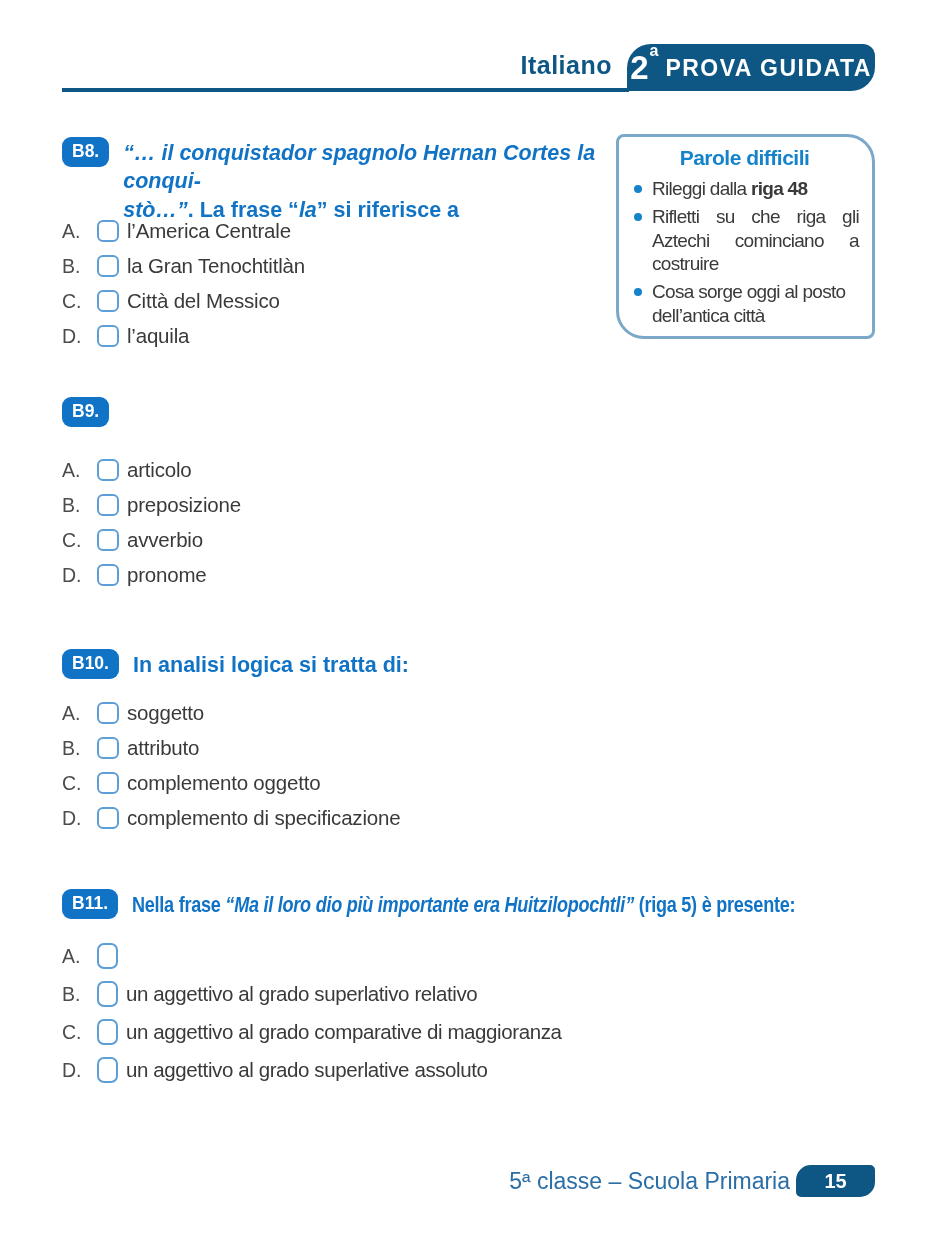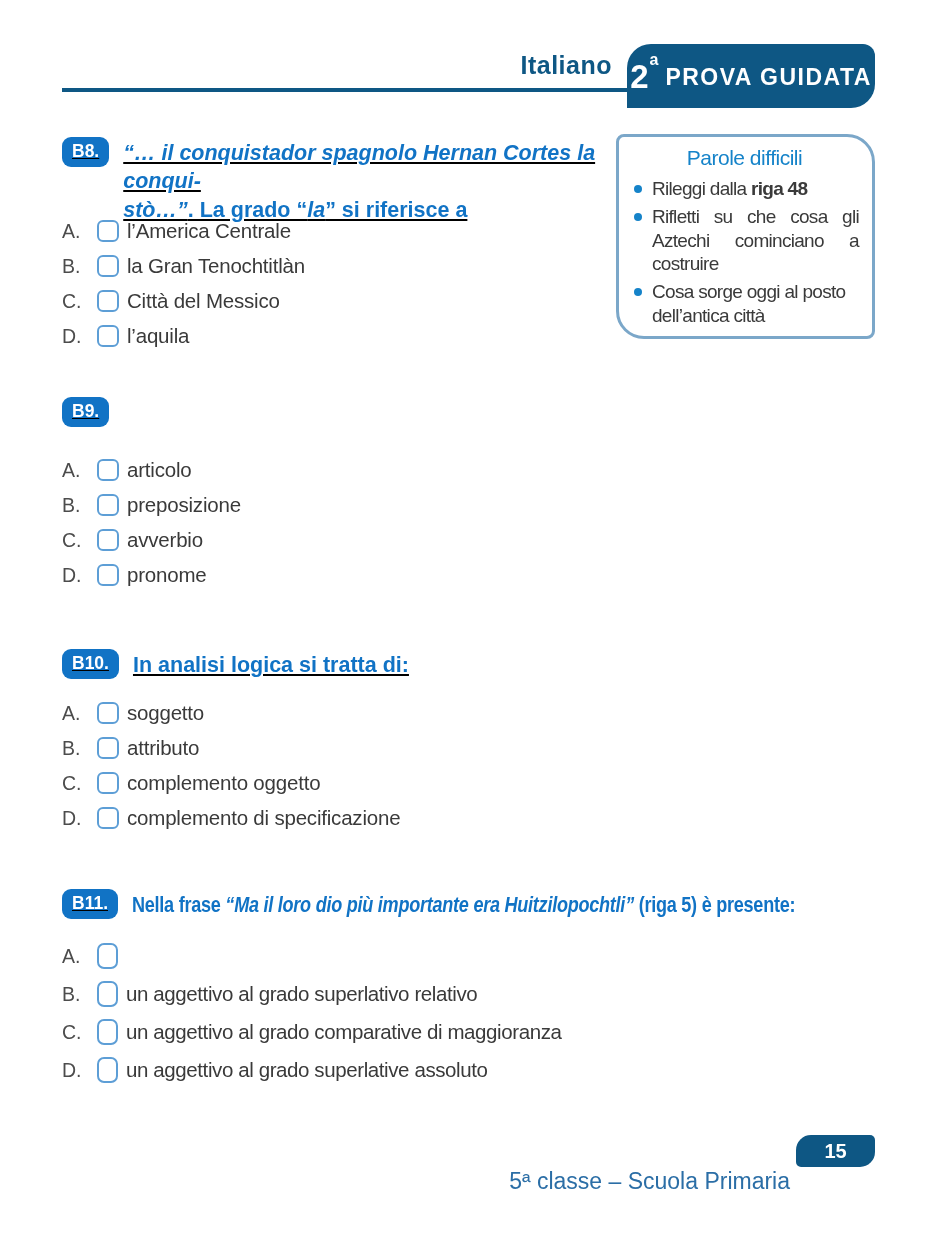--- a/index.html
+++ b/index.html
@@ -20,42 +20,42 @@
     left: 360px; top: 51px; width: 252px;
     text-align: right;
     font-size: 25px;
     font-weight: bold;
     color: #0e5784;
     letter-spacing: 0.5px;
   }
   .header-badge {
     position: absolute;
     left: 627px; top: 44px;
-    width: 248px; height: 64px;
+    width: 248px; height: 47px;
     background: #0e5784;
     border-radius: 24px 12px 24px 0;
     display: flex;
     align-items: center;
     justify-content: center;
     color: #ffffff;
     gap: 8px;
   }
   .header-badge .num { font-size: 33px; font-weight: bold; line-height: 1; }
   .header-badge .sup { font-size: 16px; font-weight: bold; vertical-align: top; position: relative; top: -9px; left: 1px; }
   .header-badge .lbl { font-size: 23px; font-weight: bold; letter-spacing: 1.5px; padding-top: 2px; }
   .header-rule {
     position: absolute;
     left: 62px; top: 88px;
     width: 567px; height: 4px;
     background: #0e5784;
   }
 
   
   .question { position: absolute; left: 62px; }
-  .q-head { display: flex; align-items: flex-start; gap: 14px; text-decoration: underline; }
+  .q-head { display: flex; align-items: flex-start; gap: 14px; }
   .q-badge {
     flex: 0 0 auto;
     background: #1173c5;
     color: #ffffff;
     font-weight: bold;
     font-size: 17.5px;
     padding: 4px 10px 6px 10px;
     border-radius: 9px;
     line-height: 1.15;
     margin-top: 1px;
@@ -92,21 +92,21 @@
     left: 616px; top: 134px;
     width: 259px; height: 205px;
     border: 3px solid #7ba7c9;
     border-radius: 8px 28px 8px 28px;
     background: #ffffff;
     padding: 9px 13px 9px 11px;
   }
   .dw-title {
     text-align: center;
     color: #1583c9;
-    font-weight: normal;
+    font-weight: bold;
     font-size: 21px;
     letter-spacing: -0.5px;
     margin-bottom: 7px;
   }
   .dw-list { list-style: none; }
   .dw-item { display: flex; margin-bottom: 4px; }
   .dw-bullet {
     flex: 0 0 auto;
     width: 8px; height: 8px;
     border-radius: 50%;
@@ -125,21 +125,21 @@
   
   .footer-label {
     position: absolute;
     left: 300px; top: 1168px; width: 490px;
     text-align: right;
     font-size: 23px;
     color: #2b6ea6;
   }
   .footer-badge {
     position: absolute;
-    left: 796px; top: 1135px;
+    left: 796px; top: 1165px;
     width: 79px; height: 32px;
     background: #0e5784;
     border-radius: 15px 5px 15px 5px;
     color: #ffffff;
     font-weight: bold;
     font-size: 20px;
     display: flex;
     align-items: center;
     justify-content: center;
   }
@@ -154,21 +154,21 @@
     <span><span class="num">2</span><span class="sup">a</span></span>
     <span class="lbl">PROVA GUIDATA</span>
   </div>
   <div class="header-rule"></div>
 
   <div class="question" style="top:136px;">
     <div class="q-head">
       <span class="q-badge">B8.</span>
       <div class="q-text q8-text">
         <span class="it">“… il conquistador spagnolo Hernan Cortes la conqui-</span><br>
-        <span class="it">stò…”</span><span>. La grado “</span><span class="it">la</span><span>” si riferisce a</span>
+        <span class="it">stò…”</span><span>. La frase “</span><span class="it">la</span><span>” si riferisce a</span>
       </div>
     </div>
   </div>
   <div class="options" style="top:220px; left:62px; position:absolute;">
     <div class="opt-row">
       <span class="opt-letter">A.</span>
       <span class="opt-box"></span>
       <span class="opt-label">l’America Centrale</span>
     </div>
     <div class="opt-row">
@@ -190,21 +190,21 @@
 
   <div class="dw-box">
     <div class="dw-title">Parole difficili</div>
     <ul class="dw-list">
       <li class="dw-item">
         <span class="dw-bullet"></span>
         <span class="dw-text"><span>Rileggi dalla </span><b>riga 48</b></span>
       </li>
       <li class="dw-item">
         <span class="dw-bullet"></span>
-        <span class="dw-text just">Rifletti su che cosa gli Aztechi cominciano a costruire</span>
+        <span class="dw-text just">Rifletti su che riga gli Aztechi cominciano a costruire</span>
       </li>
       <li class="dw-item">
         <span class="dw-bullet"></span>
         <span class="dw-text">Cosa sorge oggi al posto dell’antica città</span>
       </li>
     </ul>
   </div>
 
   <div class="question" style="top:396px;">
     <div class="q-head">

